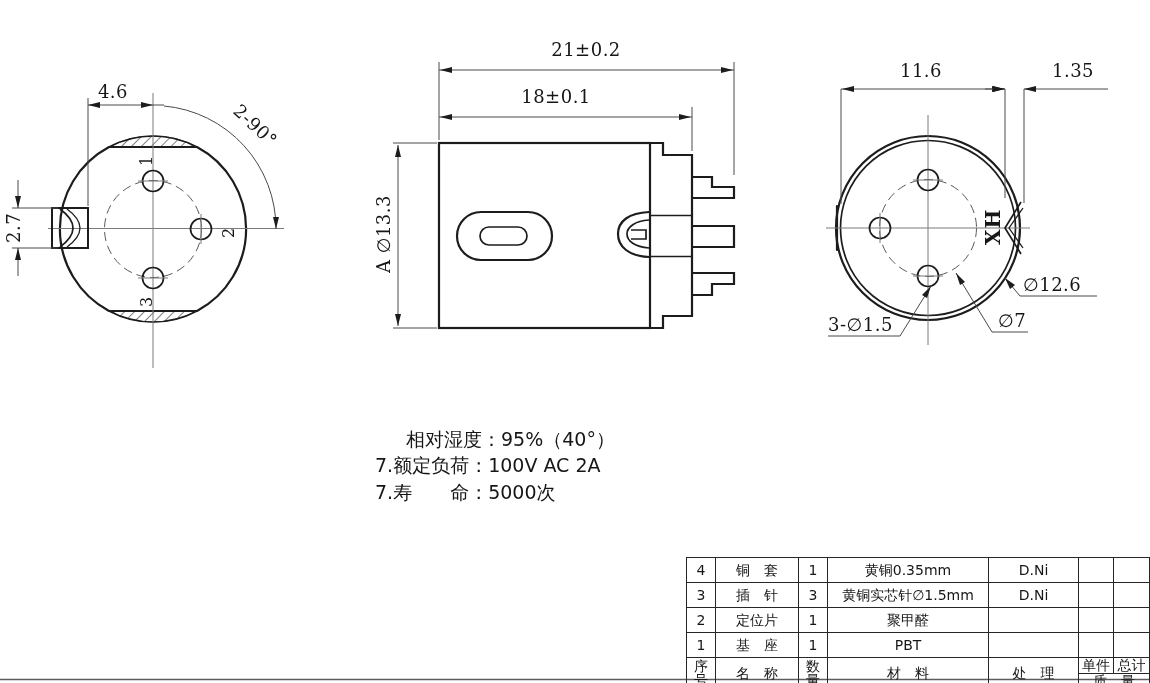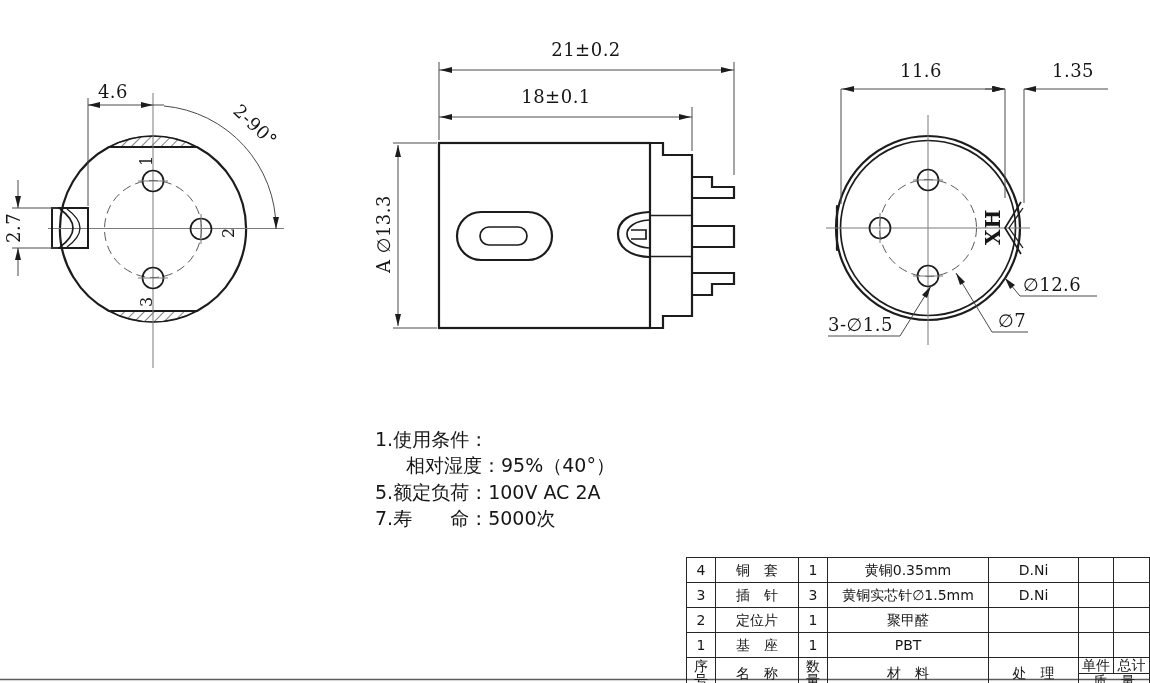--- a/index.html
+++ b/index.html
@@ -186,23 +186,22 @@
 
     <path class="dl" d="M931,286 L900,336 L828,336"></path>
     <polygon class="arw" points="931,286 927,298 922,295"></polygon>
     <text class="dimtxt" x="828" y="331">3-∅1.5</text>
   </g>
 
   <line x1="0" y1="679.5" x2="1150" y2="679.5" stroke="#5c5c5c" stroke-width="1.6"></line>
 </svg>
 
 <div class="tech">
-  <div class="line">1.使用条件：</div>
   <div class="line indent">相对湿度：95%（40°）</div>
-  <div class="line">5.额定负荷：100V AC 2A</div>
+  <div class="line">7.额定负荷：100V AC 2A</div>
   <div class="line">7.寿　　命：5000次</div>
 </div>
 
 <table class="bom">
   <colgroup>
     <col style="width:29px">
         <col style="width:83px">
         <col style="width:29px">
     <col style="width:161px">
         <col style="width:90px">

